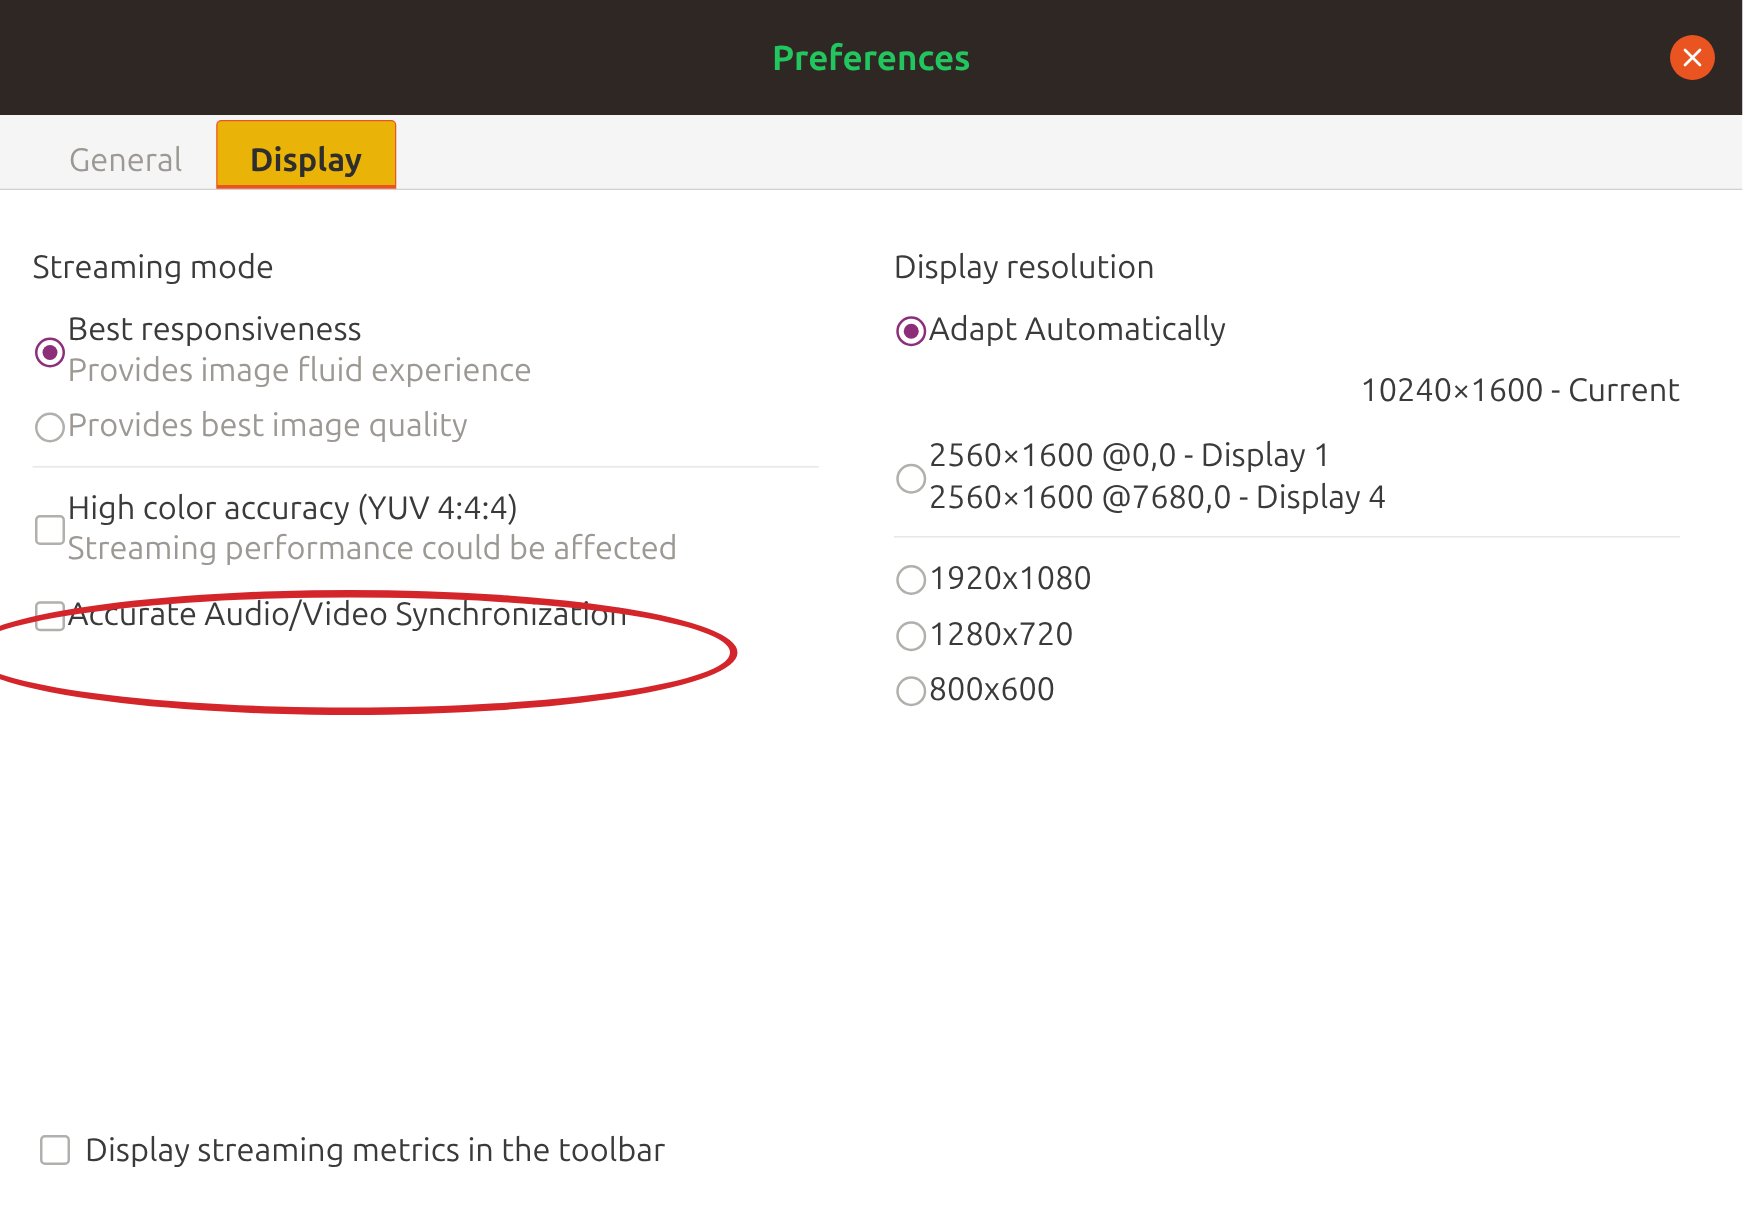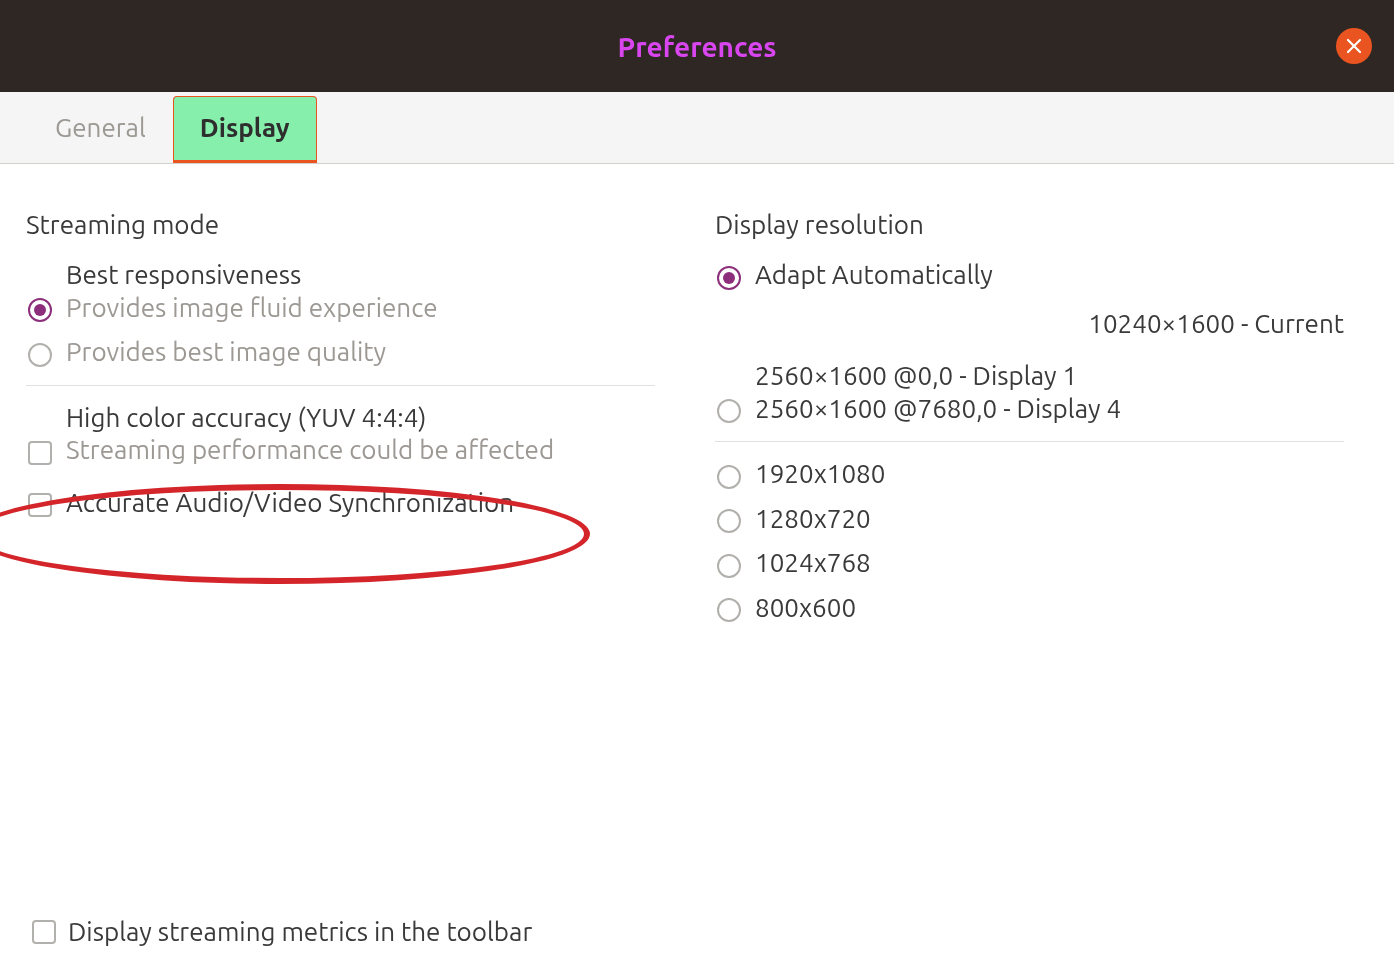--- a/index.html
+++ b/index.html
@@ -6,21 +6,21 @@
   html, body { width: 1394px; height: 978px; font-family: "Ubuntu", "Segoe UI", sans-serif; background: #fff; color: #333; }
   .titlebar {
     background: #2e2724;
     height: 92px;
     display: flex;
     align-items: center;
     justify-content: center;
     position: relative;
   }
   .titlebar .title {
-    color: #d946ef;
+    color: #22c55e;
     font-size: 28px;
     font-weight: 600;
   }
   .close-btn {
     position: absolute;
     right: 22px;
     top: 28px;
     width: 36px;
     height: 36px;
     border-radius: 50%;
@@ -29,56 +29,55 @@
     align-items: center;
     justify-content: center;
     cursor: pointer;
   }
   .close-btn svg { width: 16px; height: 16px; }
   .tabbar {
     background: #f5f5f5;
     border-bottom: 1px solid #d4d0cc;
     display: flex;
     padding-left: 28px;
-    height: 72px;
+    height: 60px;
   }
   .tab {
     padding: 16px 26px 14px 26px;
     font-size: 26px;
     color: #9c9893;
     cursor: pointer;
     border: 1px solid transparent;
     border-bottom: none;
     margin-top: 4px;
   }
   .tab.active {
     color: #2e2e2e;
     font-weight: 600;
-    background: #86efac;
+    background: #eab308;
     border: 1px solid #e95420;
     border-bottom: 3px solid #e95420;
     border-radius: 4px 4px 0 0;
   }
   .content {
     display: flex;
     padding: 46px 50px 20px 26px;
     gap: 60px;
     height: calc(100% - 92px - 66px);
     position: relative;
   }
   .col { flex: 1; }
   .section-title {
     font-size: 26px;
     color: #3a3a3a;
     margin-bottom: 14px;
   }
   .opt {
     display: flex;
-    align-items: flex-end;
-    gap: 12px;
+    align-items: center;
     padding: 6px 0;
     position: relative;
   }
   .opt .ctrl {
     flex: 0 0 28px;
     height: 28px;
     margin-top: 4px;
     display: flex;
     align-items: center;
     justify-content: center;
@@ -243,28 +242,20 @@
         </div>
       <div class="labels">
           <div class="lbl">1280x720</div>
         </div>
     </div>
     <div class="opt">
       <div class="ctrl">
           <div class="radio"></div>
         </div>
       <div class="labels">
-          <div class="lbl">1024x768</div>
-        </div>
-    </div>
-    <div class="opt">
-      <div class="ctrl">
-          <div class="radio"></div>
-        </div>
-      <div class="labels">
           <div class="lbl">800x600</div>
         </div>
     </div>
   </div>
 
   <div class="bottom-opt">
     <div class="checkbox"></div>
     <div class="lbl">Display streaming metrics in the toolbar</div>
   </div>
 

